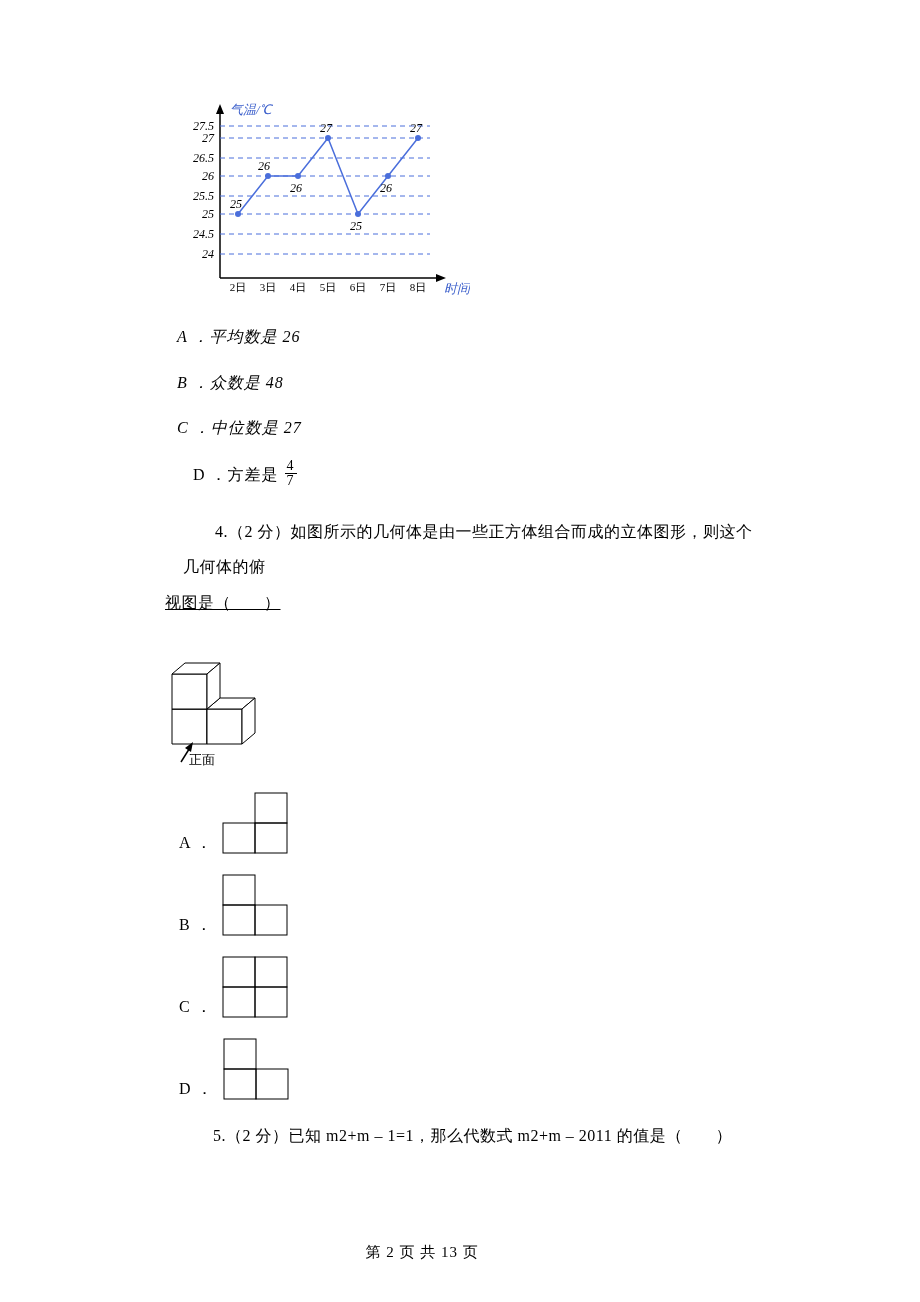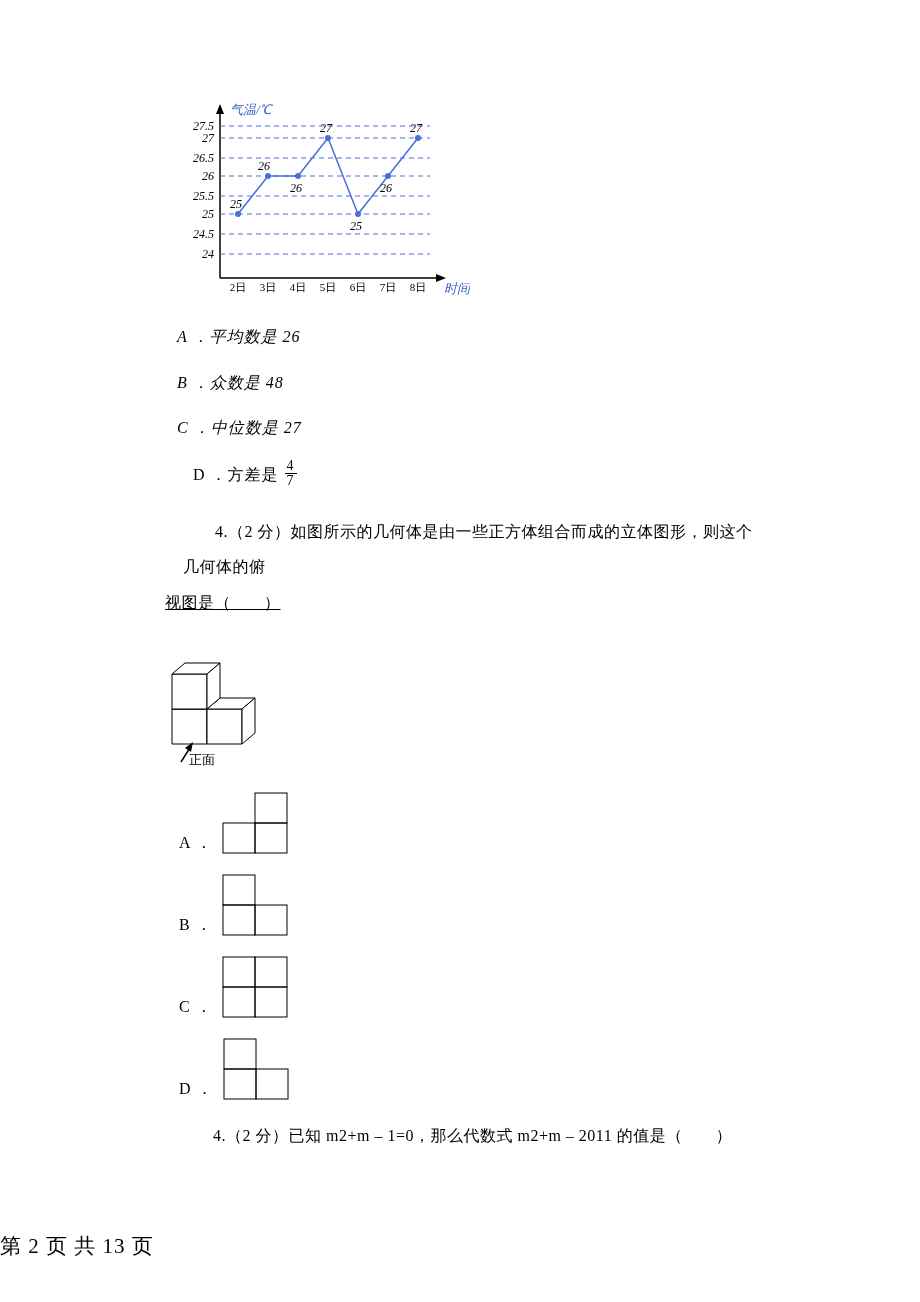--- a/index.html
+++ b/index.html
@@ -67,22 +67,22 @@
     .q5-text {
       margin: 22px 0 0 16px;
       text-indent: 2em;
       letter-spacing: 0.5px;
     }
     .footer {
       position: absolute;
       bottom: 38px;
       left: 0;
       width: 844px;
-      text-align: left;
-      font-size: 21px;
+      text-align: center;
+      font-size: 15px;
       letter-spacing: 1px;
     }
   </style>
 </head>
 <body>
 
 <div class="chart-box">
   <svg class="chart-svg" width="290" height="196">
 
     <line x1="40" y1="10" x2="40" y2="178" stroke="#000" stroke-width="1.5"></line>
@@ -203,15 +203,15 @@
 
 <div class="shape-opt">
   <span class="lbl">D ．</span>
   <svg width="72" height="64">
     <rect x="4" y="2" width="32" height="30" fill="none" stroke="#000"></rect>
     <rect x="4" y="32" width="32" height="30" fill="none" stroke="#000"></rect>
     <rect x="36" y="32" width="32" height="30" fill="none" stroke="#000"></rect>
   </svg>
 </div>
 
-<div class="q5-text">4.（2 分）已知 m2+m – 1=0，那么代数式 m2+m – 2011 的值是（　　）</div>
+<div class="q5-text">5.（2 分）已知 m2+m – 1=1，那么代数式 m2+m – 2011 的值是（　　）</div>
 
 <div class="footer">第 2 页 共 13 页</div>
 
 </body></html>

